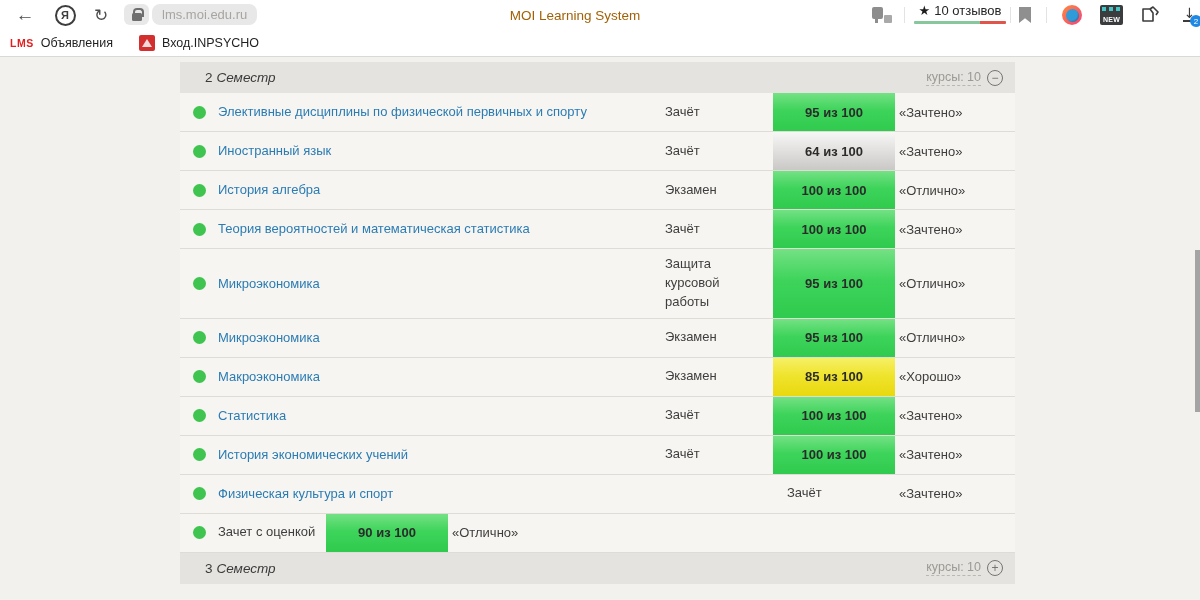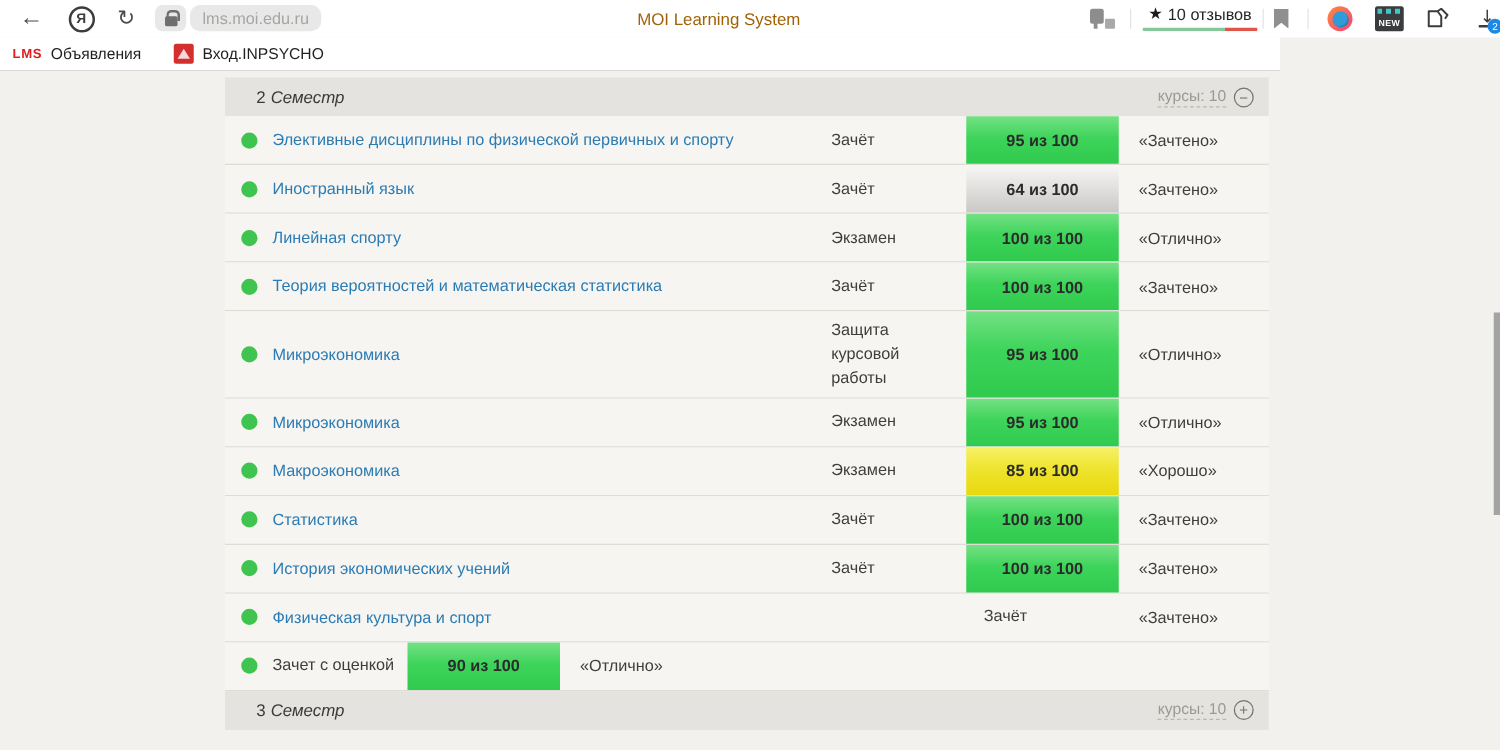--- a/index.html
+++ b/index.html
@@ -44,21 +44,21 @@
     background:repeating-linear-gradient(90deg,#41c7c7 0 4px,transparent 4px 7px); }
   .new-icon .txt { position:absolute; bottom:2px; left:0; right:0; text-align:center; font-size:7px; font-weight:bold; color:#ffffff; letter-spacing:.3px; }
   .tag-icon { position:absolute; left:1140px; top:6px; width:20px; height:18px; }
   .dl-icon { position:absolute; left:1180px; top:5px; width:20px; height:20px; }
   .dl-icon .arrow { position:absolute; left:4px; top:-1px; font-size:14px; color:#3c3c3c; transform:rotate(45deg); }
   .dl-icon .base { position:absolute; left:3px; bottom:3px; width:11px; height:2px; background:#3c3c3c; }
   .dl-badge { position:absolute; right:-2px; bottom:-2px; width:12px; height:12px; border-radius:50%; background:#1e88e5;
     color:#fff; font-size:8px; display:flex; align-items:center; justify-content:center; }
 
   
-  .bookmarks { position:relative; width:1024px; height:27px; background:#ffffff; border-bottom:1px solid #d9d9d6;
+  .bookmarks { position:relative; width:1200px; height:27px; background:#ffffff; border-bottom:1px solid #d9d9d6;
     display:flex; align-items:center; }
   .bm { display:flex; align-items:center; gap:7px; margin-left:10px; font-size:12.5px; color:#1f1f1f; }
   .bm + .bm { margin-left:26px; }
   .lms-logo { color:#e02020; font-weight:bold; font-size:10.5px; letter-spacing:.5px; }
   .crest { width:16px; height:16px; background:#d32f2f; border-radius:2px; display:flex; align-items:center; justify-content:center; }
   .crest .tri { width:0; height:0; border-left:5px solid transparent; border-right:5px solid transparent; border-bottom:8px solid #f3d9d9; }
 
   
   .content { position:relative; width:1200px; height:543px; background:#f2f1ed; padding-top:5px; }
   .gradebook { margin-left:180px; width:835px; }
@@ -74,21 +74,21 @@
   .c { display:flex; align-items:center; }
   .c-dot { flex:0 0 38px; padding-left:13px; }
   .dot { width:13px; height:13px; border-radius:50%; background:#3ec44f; }
   .c-name { flex:1; padding:8px 18px 8px 0; }
   .c-name a { color:#2b7cb4; text-decoration:none; font-size:13px; line-height:1.5; }
   .c-type { flex:0 0 108px; font-size:13px; color:#3e3e3e; line-height:1.45; padding:6px 6px 6px 0; }
   .c-score { flex:0 0 122px; justify-content:center; font-size:13px; font-weight:600; color:#2b2b2b; }
   .score-green { background:linear-gradient(180deg,#74e184 0%,#3ed45b 45%,#2fca4e 100%); }
   .score-gray { background:linear-gradient(180deg,#f7f7f6 0%,#e3e2e0 45%,#c9c8c6 100%); }
   .score-yellow { background:linear-gradient(180deg,#f6f067 0%,#efe42e 45%,#e9d80f 100%); }
-  .c-grade { flex:0 0 120px; padding-left:16px; font-size:13px; color:#3e3e3e; }
+  .c-grade { flex:0 0 120px; padding-left:4px; font-size:13px; color:#3e3e3e; }
 
   
   .scroll-thumb { position:absolute; right:0; top:193px; width:5px; height:162px; background:#a4a4a4; }
 </style>
 </head>
 <body>
 
 <div class="chrome">
   <div class="icon-btn back">←</div>
   <div class="icon-btn ya-logo">
@@ -184,21 +184,21 @@
           </div>
           <div class="c c-type">Зачёт</div>
           <div class="c c-score score-gray">64 из 100</div>
           <div class="c c-grade">«Зачтено»</div>
         </div>
         <div class="grow">
           <div class="c c-dot">
             <span class="dot"></span>
           </div>
           <div class="c c-name">
-            <a href="#">Линейная спорту</a>
+            <a href="#">История алгебра</a>
           </div>
           <div class="c c-type">Экзамен</div>
           <div class="c c-score score-green">100 из 100</div>
           <div class="c c-grade">«Отлично»</div>
         </div>
         <div class="grow">
           <div class="c c-dot">
             <span class="dot"></span>
           </div>
           <div class="c c-name">

